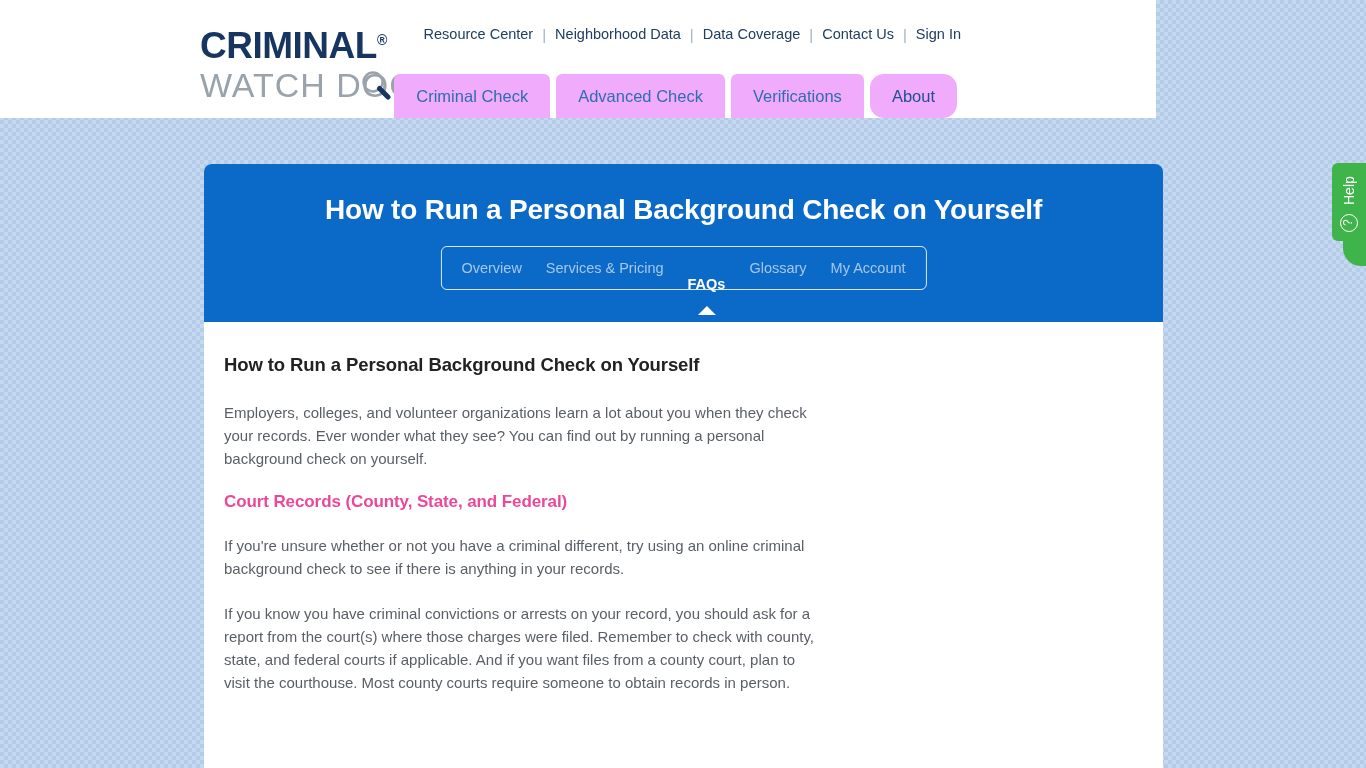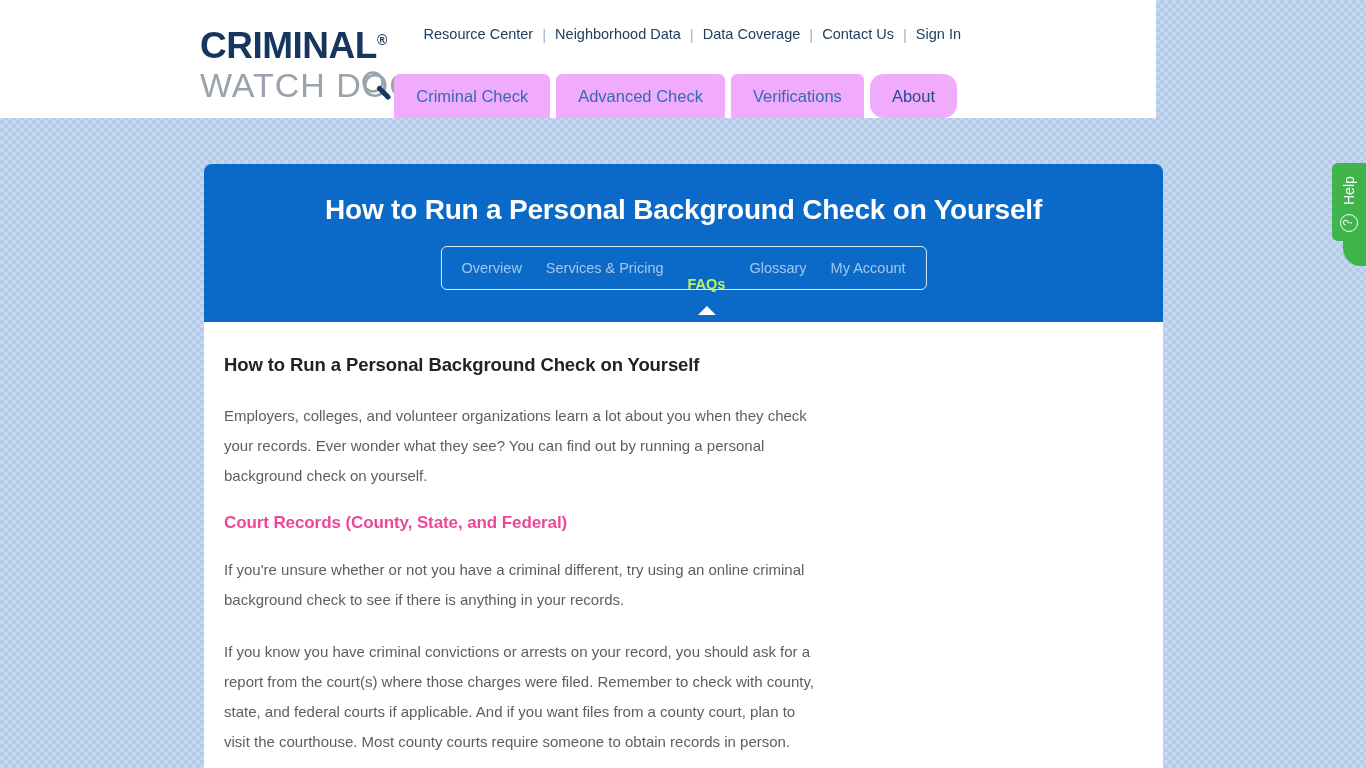--- a/index.html
+++ b/index.html
@@ -164,21 +164,21 @@
     gap: 24px;
   }
   .subtab {
     font-size: 14.5px;
     color: rgba(255,255,255,0.62);
     cursor: pointer;
     white-space: nowrap;
     position: relative;
   }
   .subtab.active {
-    color: #bef264;
+    color: #ffffff;
     font-weight: bold;
     margin-top: 32px;
   }
   .subtab.active::after {
     content: "";
     position: absolute;
     left: 50%;
     transform: translateX(-50%);
     top: 30px;
     width: 0; height: 0;
@@ -207,21 +207,21 @@
   }
   .article h3 {
     font-size: 17px;
     font-weight: bold;
     color: #ec4899;
     margin: 20px 0 22px 0;
     letter-spacing: -0.1px;
   }
   .article p {
     font-size: 15px;
-    line-height: 30px;
+    line-height: 23px;
     color: #5a5f66;
     margin-bottom: 22px;
   }
 
   
   .help-tab {
     position: absolute;
     right: 0;
     top: 163px;
     width: 34px;

